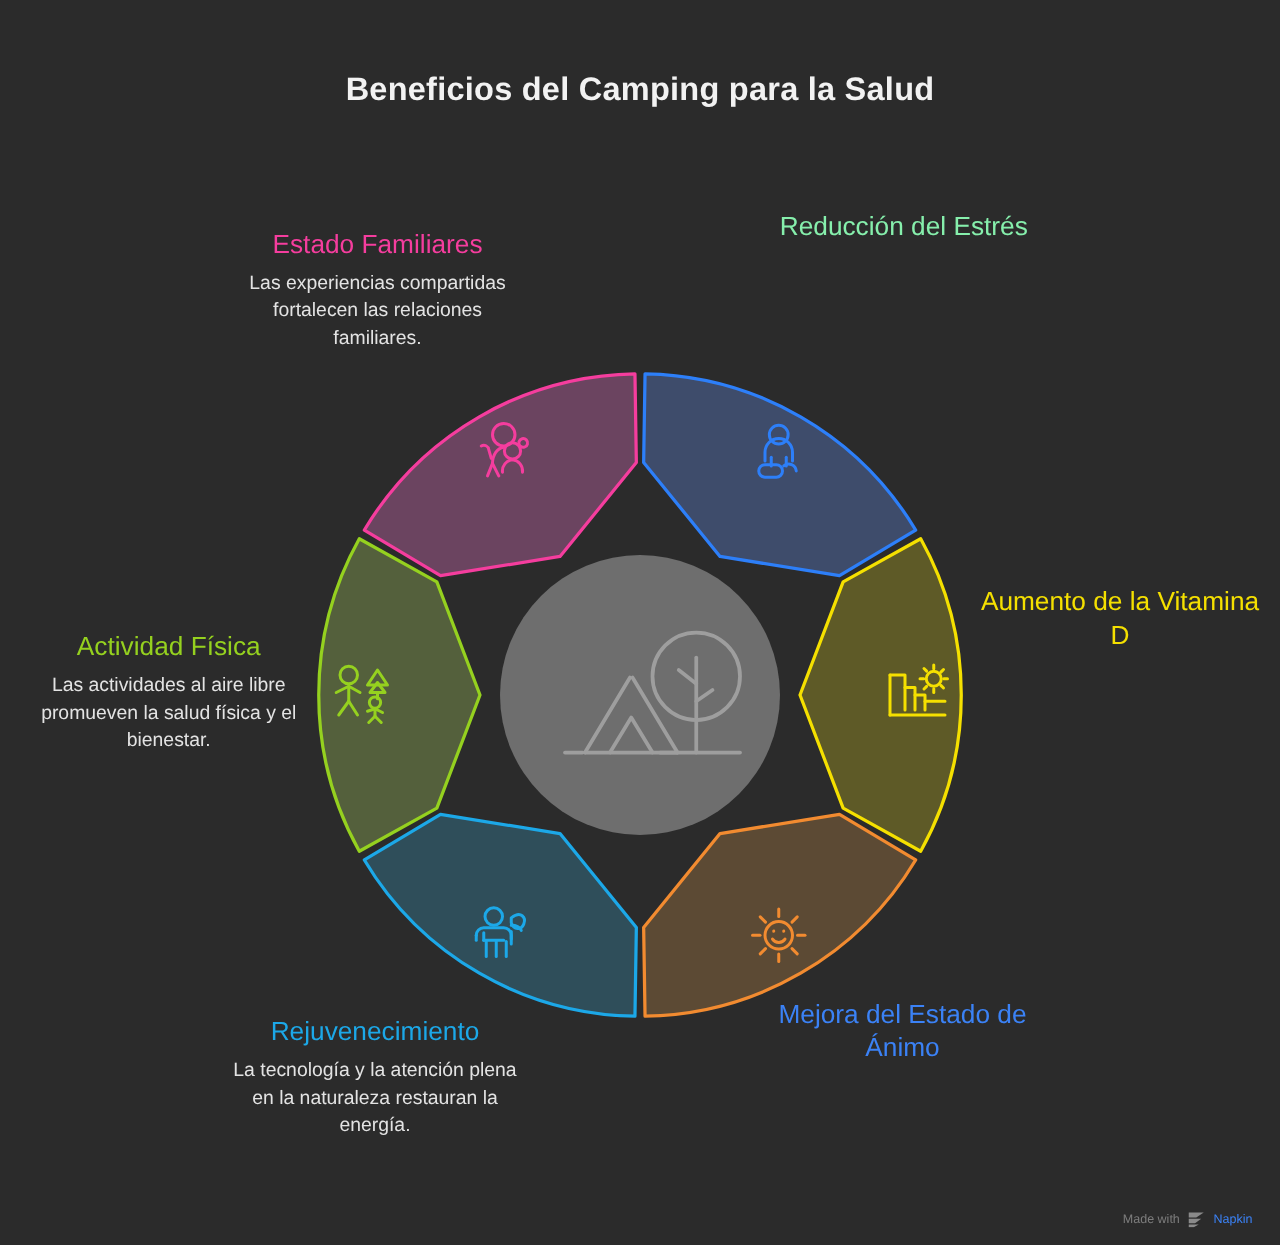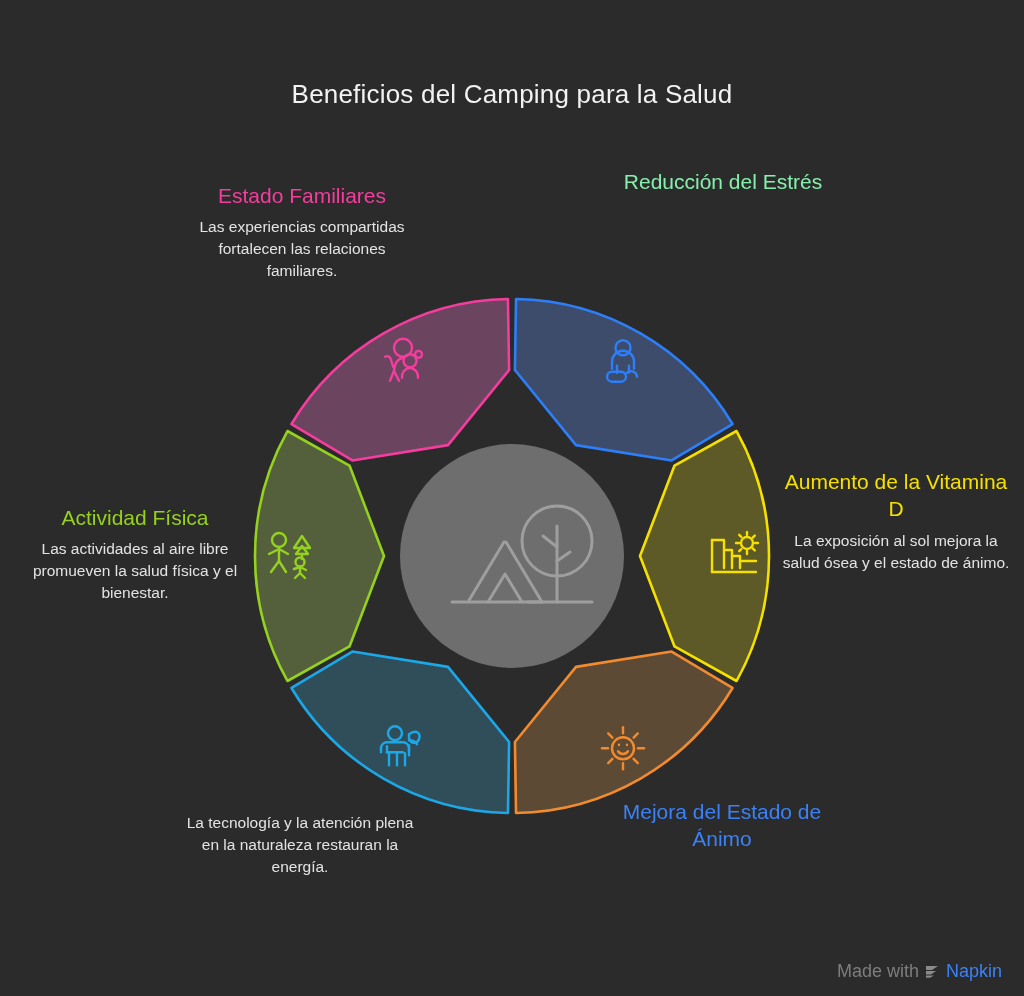--- a/index.html
+++ b/index.html
@@ -15,24 +15,23 @@
     color: #E8E8E8;
     position: relative;
   }
   #page-title {
     position: absolute;
     top: 56px;
     left: 0;
     width: 1024px;
     text-align: center;
     font-size: 26px;
-    font-weight: normal;
+    font-weight: bold;
     color: #F2F2F2;
     letter-spacing: 0.2px;
-    margin-top: 23px;
   }
   .wheel {
     position: absolute;
     left: 252px;
     top: 296px;
     width: 520px;
     height: 520px;
   }
   .wheel svg { display: block; }
 
@@ -60,21 +59,21 @@
   #callout-animo     { left: 606px; top: 798px;  width: 232px; }
 
   #watermark {
     position: absolute;
     right: 22px;
     bottom: 14px;
     display: flex;
     align-items: center;
     gap: 6px;
     color: #7D7D7D;
-    font-size: 18px;
+    font-size: 10px;
   }
   #watermark .np-logo { display: block; }
 </style>
 </head>
 <body style="background: rgb(43, 43, 43);">
 
 <div id="page-title">Beneficios del Camping para la Salud</div>
 
 <div class="wheel">
   <svg width="520" height="520" viewBox="0 0 520 520">
@@ -198,24 +197,24 @@
   <div class="c-title" style="color: #86efac;">Reducción del Estrés</div>
 </div>
 
 <div class="callout" id="callout-actividad">
   <div class="c-title" style="color: rgb(149, 209, 31);">Actividad Física</div>
   <div class="c-desc">Las actividades al aire libre promueven la salud física y el bienestar.</div>
 </div>
 
 <div class="callout" id="callout-vitamina">
   <div class="c-title" style="color: rgb(245, 224, 0);">Aumento de la Vitamina D</div>
-  <div class="c-desc">La exposición al sol mejora la salud ósea y el estado de ánimo.</div>
 </div>
 
 <div class="callout" id="callout-rejuv">
+  <div class="c-title" style="color: rgb(28, 168, 232);">Rejuvenecimiento</div>
   <div class="c-desc">La tecnología y la atención plena en la naturaleza restauran la energía.</div>
 </div>
 
 <div class="callout" id="callout-animo">
   <div class="c-title" style="color: #3b82f6;">Mejora del Estado de Ánimo</div>
 </div>
 
 <div id="watermark">
   <span style="color: rgb(125, 125, 125);">Made with</span>
   <svg class="np-logo" width="15" height="13" viewBox="0 0 15 13">

